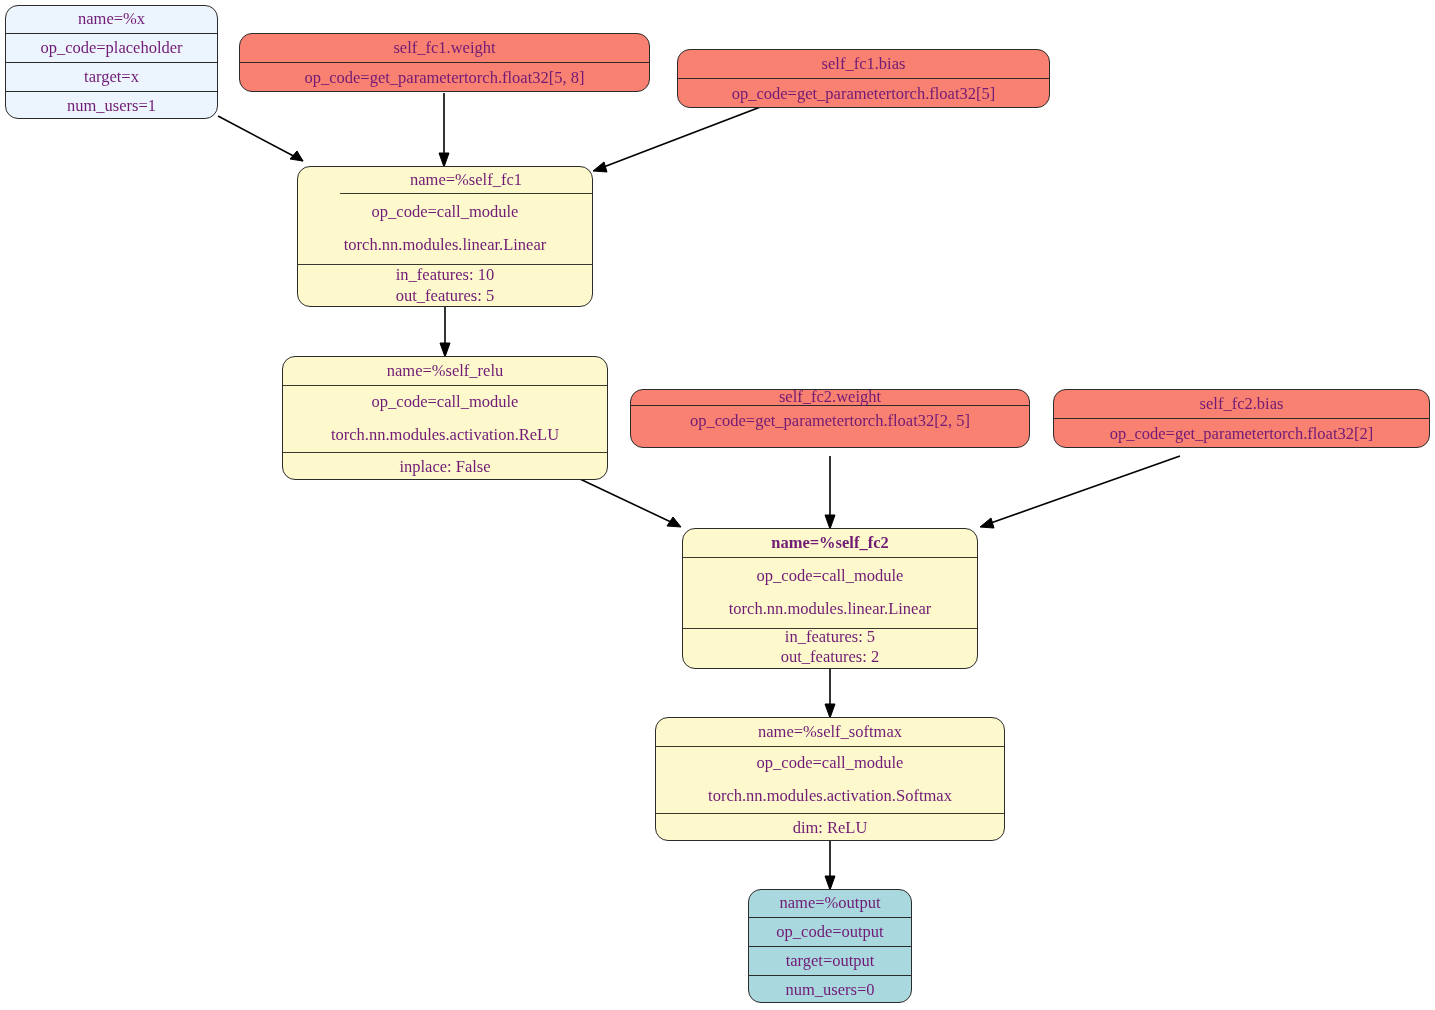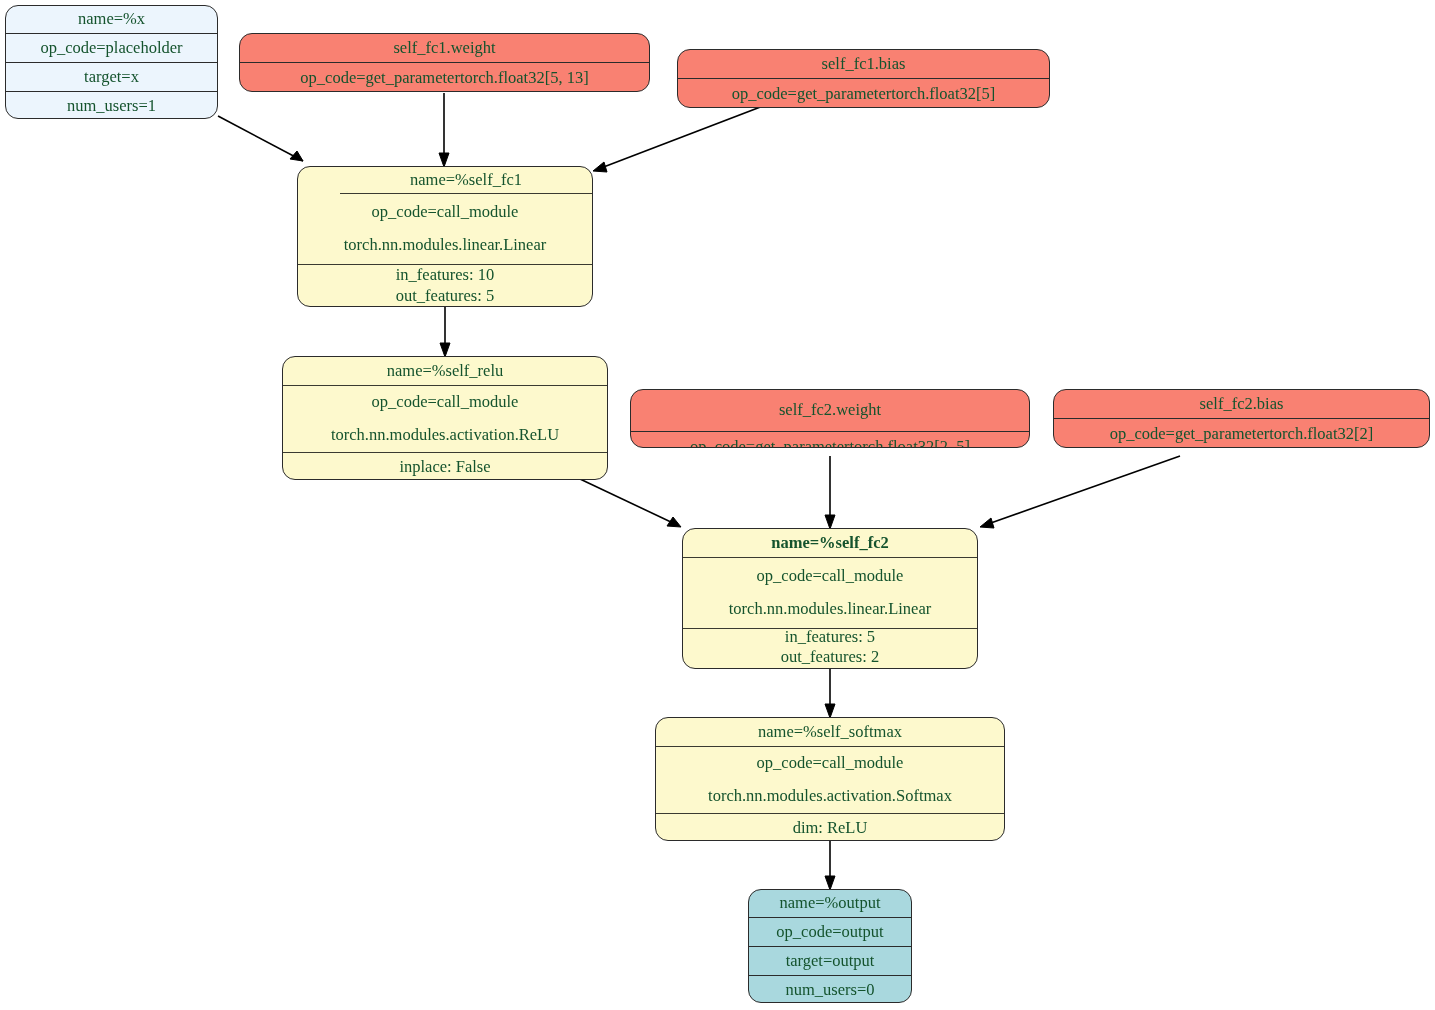--- a/index.html
+++ b/index.html
@@ -24,21 +24,21 @@
     position: absolute;
     box-sizing: border-box;
     border: 1.2px solid #2b2b2b;
     border-radius: 13px;
     overflow: hidden;
     z-index: 2;
   }
   .node .row {
     box-sizing: border-box;
     text-align: center;
-    color: #14532d;
+    color: #701a75;
     font-size: 16.5px;
     line-height: 1.25;
     display: flex;
     flex-direction: column;
     align-items: center;
     justify-content: center;
     border-bottom: 1.2px solid #2b2b2b;
     padding: 2px 10px;
     white-space: nowrap;
   }
@@ -136,21 +136,21 @@
 
   <div class="node fill-placeholder" style="left:5px; top:5px; width:213px; height:114px;">
     <div class="row" style="height:28px;">name=%x</div>
     <div class="row" style="height:29px;">op_code=placeholder</div>
     <div class="row" style="height:29px;">target=x</div>
     <div class="row" style="height:28px;">num_users=1</div>
   </div>
 
   <div class="node fill-param" style="left:239px; top:33px; width:411px; height:59px;">
     <div class="row" style="height:29px;">self_fc1.weight</div>
-    <div class="row" style="height:30px;">op_code=get_parametertorch.float32[5, 13]</div>
+    <div class="row" style="height:30px;">op_code=get_parametertorch.float32[5, 8]</div>
   </div>
 
   <div class="node fill-param" style="left:677px; top:33px; width:373px; height:59px;margin-top:16px;">
     <div class="row" style="height:29px;">self_fc1.bias</div>
     <div class="row" style="height:30px;">op_code=get_parametertorch.float32[5]</div>
   </div>
 
   <div class="node fill-module" style="left:297px; top:166px; width:296px; height:141px;">
     <div class="row" style="height:27px;margin-left:42px;">name=%self_fc1</div>
     <div class="row" style="height:71px;">
@@ -168,21 +168,21 @@
     <div class="row" style="height:29px;">name=%self_relu</div>
     <div class="row" style="height:67px;">
       <span class="sub">op_code=call_module</span>
       <span class="gap"></span>
       <span class="sub">torch.nn.modules.activation.ReLU</span>
     </div>
     <div class="row" style="height:28px;">inplace: False</div>
   </div>
 
   <div class="node fill-param" style="left:630px; top:389px; width:400px; height:59px;">
-    <div class="row" style="height:42px;">self_fc2.weight</div>
+    <div class="row" style="height:16px;">self_fc2.weight</div>
     <div class="row" style="height:30px;">op_code=get_parametertorch.float32[2, 5]</div>
   </div>
 
   <div class="node fill-param" style="left:1053px; top:389px; width:377px; height:59px;">
     <div class="row" style="height:29px;">self_fc2.bias</div>
     <div class="row" style="height:30px;">op_code=get_parametertorch.float32[2]</div>
   </div>
 
   <div class="node fill-module" style="left:682px; top:528px; width:296px; height:141px;">
     <div class="row" style="height:29px;font-weight:bold;">name=%self_fc2</div>

